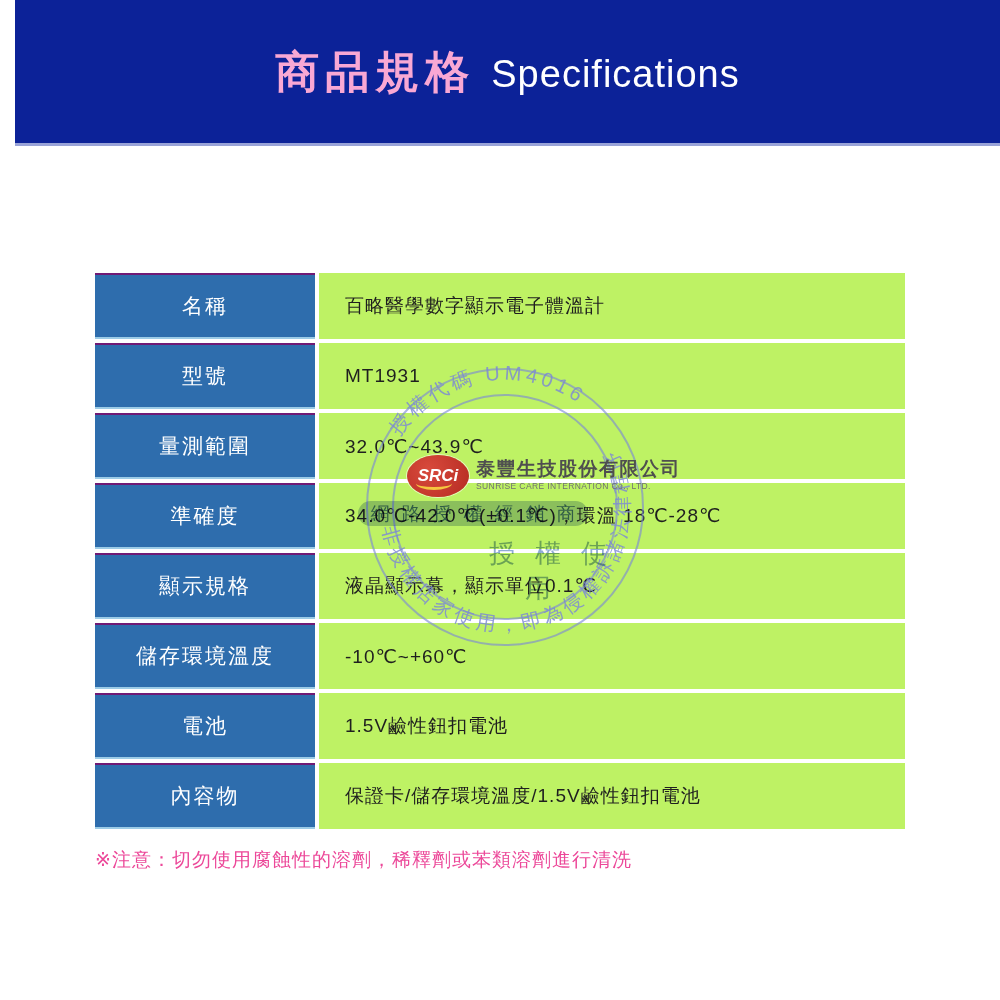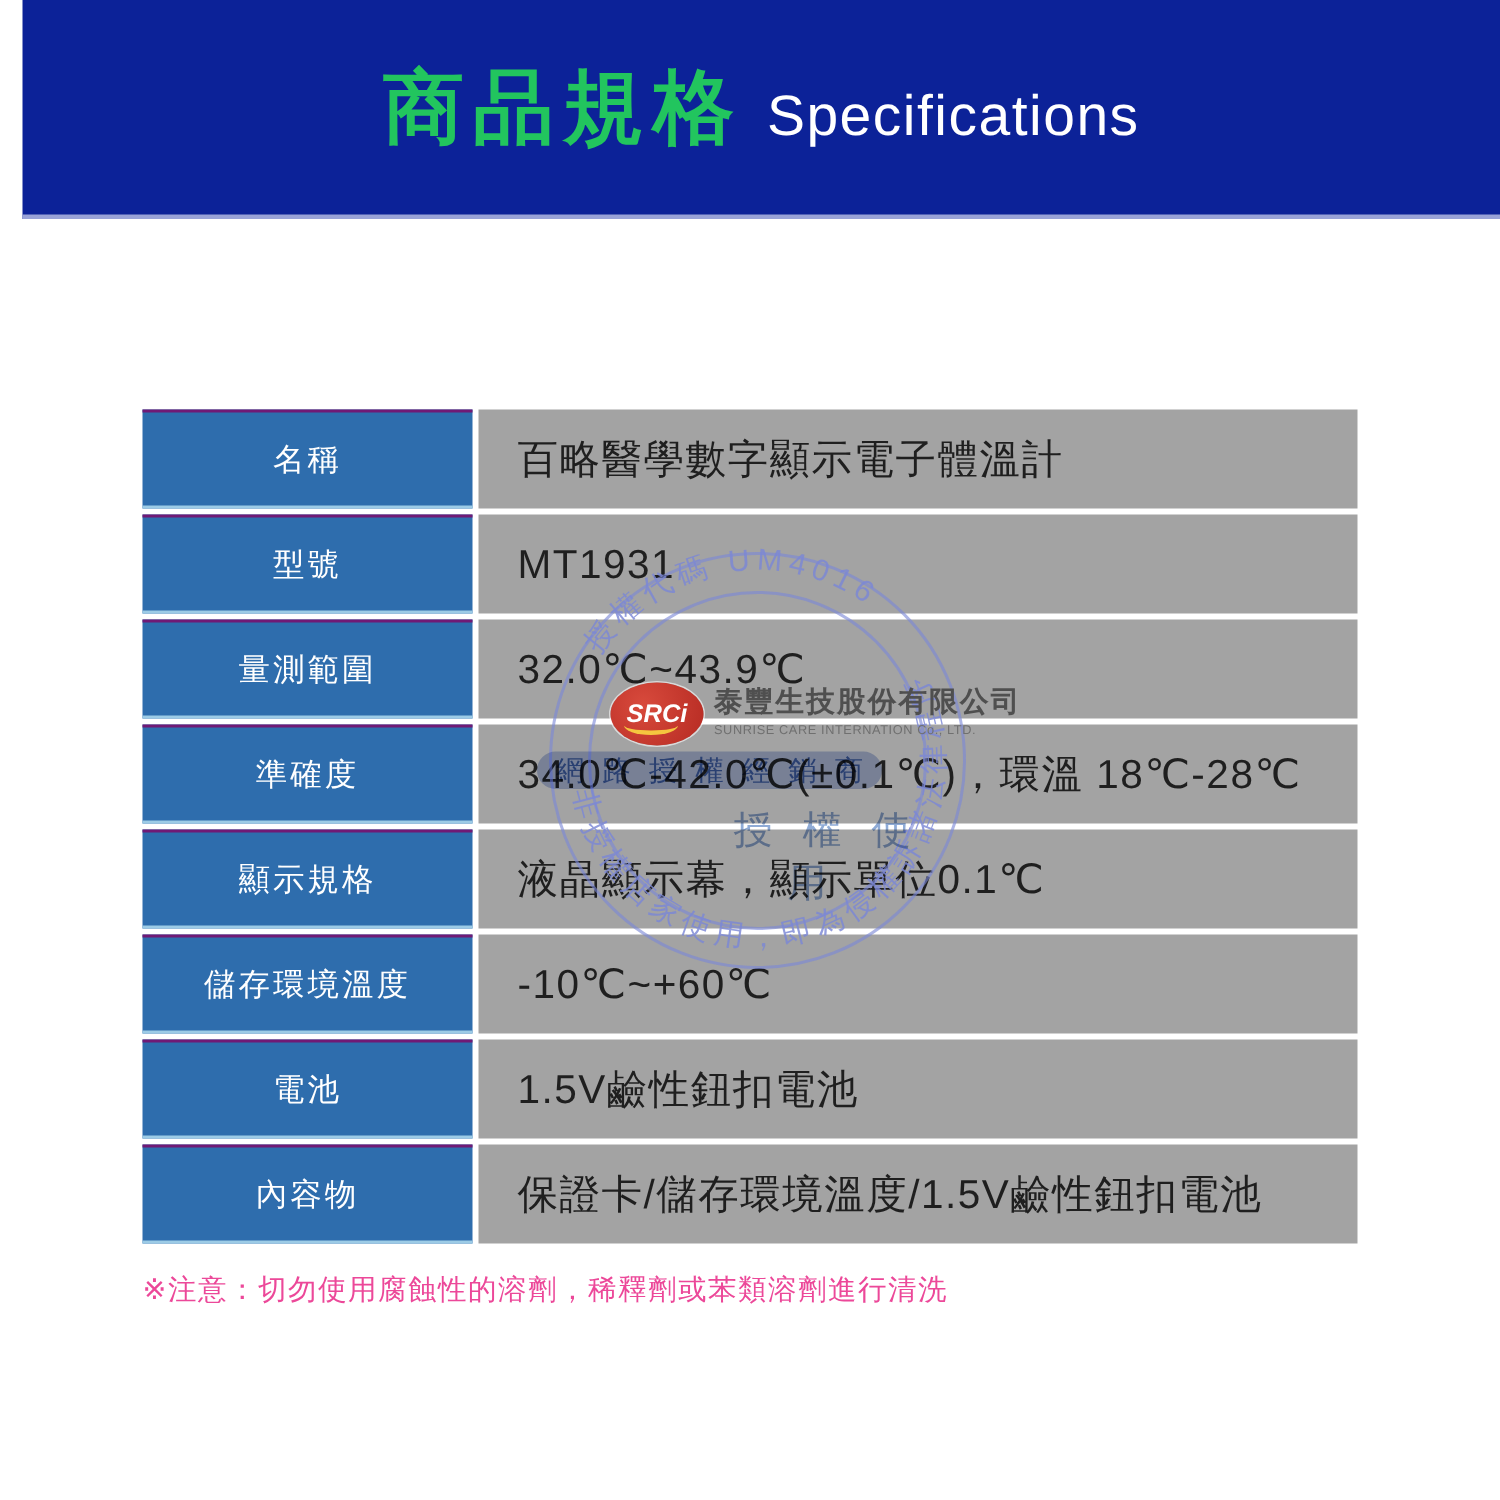--- a/index.html
+++ b/index.html
@@ -7,37 +7,37 @@
     position:relative;width:1000px;height:1000px;background:#ffffff;overflow:hidden;
     font-family:"Liberation Sans","DejaVu Sans",sans-serif;
   }
   
   .banner{
     position:absolute;left:15px;top:0;right:0;height:143px;
     background:#0c2298;border-bottom:3px solid #99a3d8;
     display:flex;justify-content:center;align-items:center;
   }
   .banner-inner{display:flex;align-items:baseline;gap:16px;}
-  .title-zh{color:#22c55e;font-size:54px;font-weight:900;letter-spacing:6px;line-height:1;}
+  .title-zh{color:#f9a8d4;font-size:44px;font-weight:900;letter-spacing:6px;line-height:1;}
   .title-en{color:#ffffff;font-size:38px;font-weight:400;letter-spacing:1px;line-height:1;text-align:center;}
   
   .spec-table{position:absolute;left:95px;top:273px;width:810px;}
   .spec-row{display:flex;height:66px;margin-bottom:4px;}
   .label-cell{
     width:220px;flex:0 0 220px;margin-right:4px;
     background:#2e6dad;border-top:2px solid #701a75;border-bottom:2px solid #9ccbe6;
     box-sizing:border-box;
     display:flex;align-items:center;justify-content:center;
     color:#ffffff;font-size:21px;letter-spacing:2px;
   }
   .value-cell{
-    flex:1;background:#a3a3a3;
+    flex:1;background:#bef264;
     display:flex;align-items:center;
     padding-left:26px;box-sizing:border-box;
-    color:#1f1f1f;font-size:27px;letter-spacing:1px;
+    color:#1f1f1f;font-size:19px;letter-spacing:1px;
   }
   
   .note{
     position:absolute;left:95px;top:847px;margin:0;
     color:#ec4899;font-size:19px;letter-spacing:1px;
   }
   
   .watermark{position:absolute;inset:0;pointer-events:none;}
   .stamp-svg{position:absolute;left:0;top:0;}
   .stamp-arc-text{

